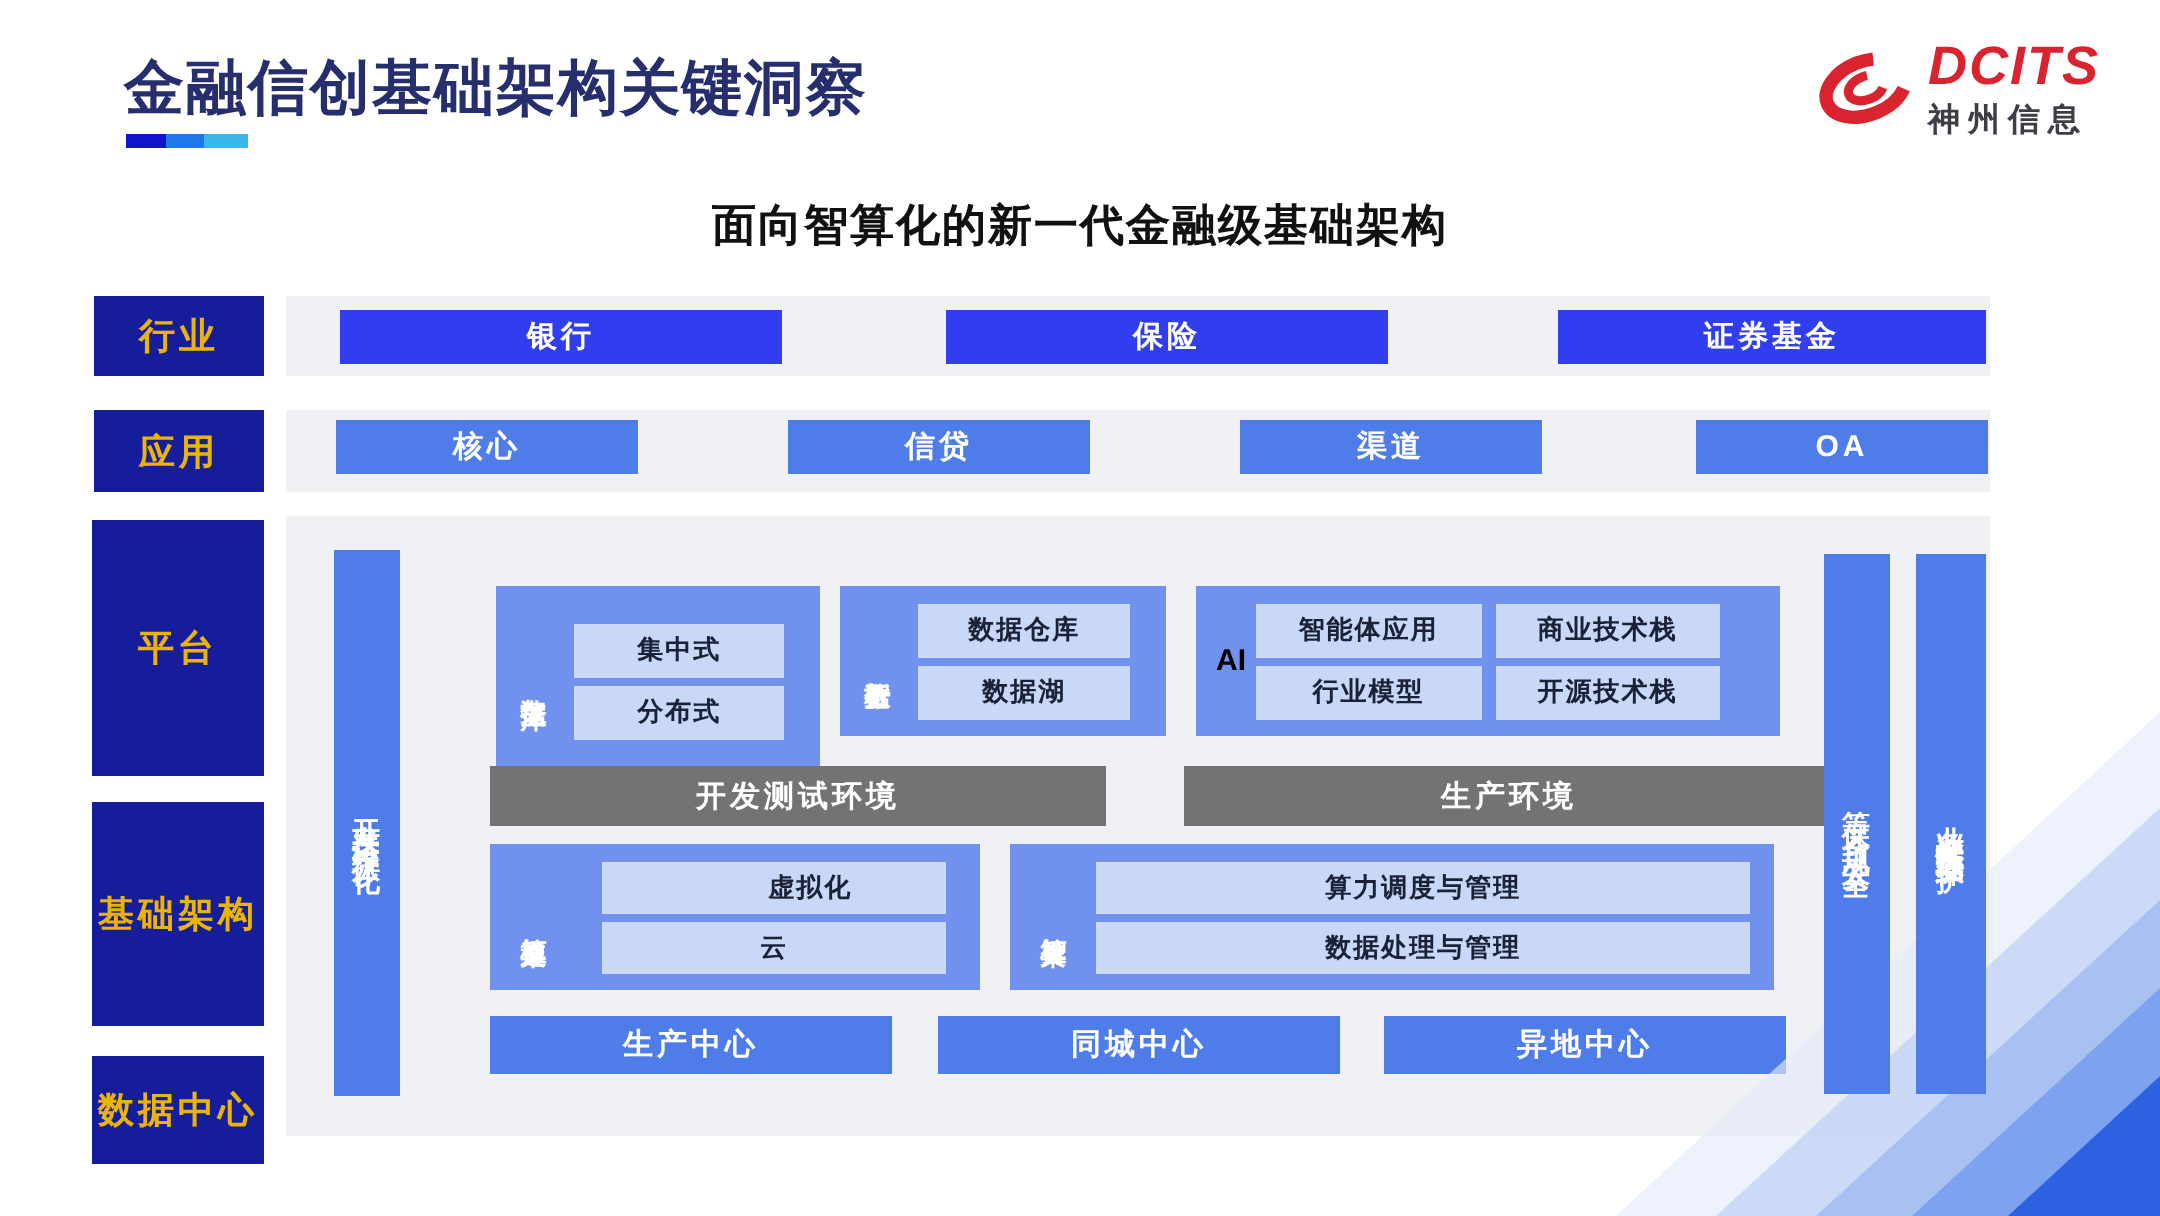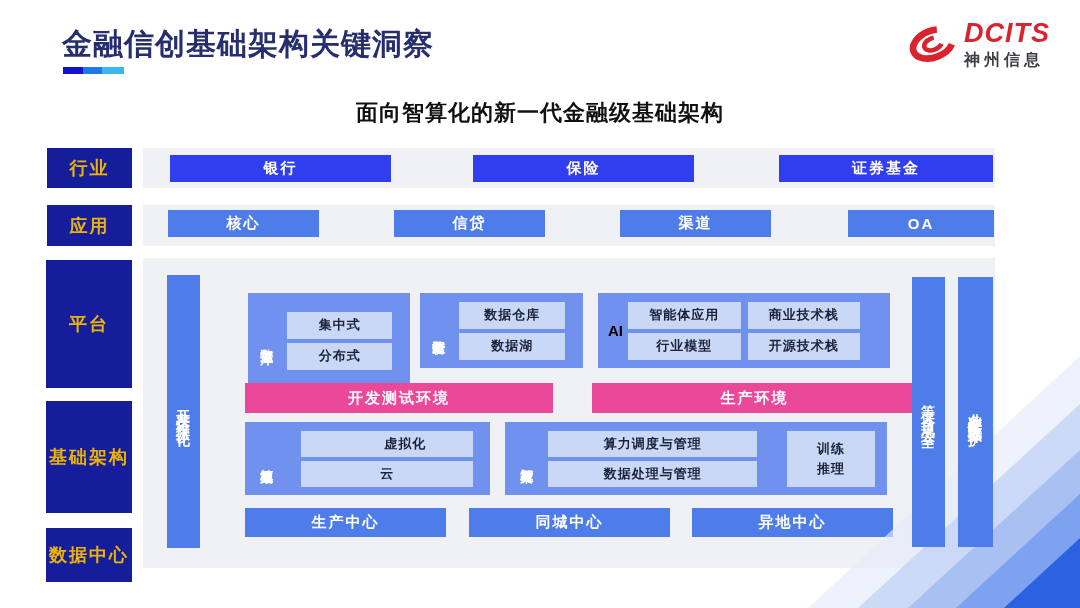--- a/index.html
+++ b/index.html
@@ -19,21 +19,21 @@
   .company{font-size:16px;font-weight:bold;color:#3d3d46;letter-spacing:4px;margin-top:3px;}
 
   .subtitle{position:absolute;left:0;right:0;top:98px;text-align:center;font-size:22px;font-weight:bold;color:#111111;letter-spacing:1px;}
 
   
   .navy{position:absolute;background:#161d9b;color:#eab308;font-weight:bold;font-size:18px;display:flex;align-items:center;justify-content:center;letter-spacing:2px;}
   .strip{position:absolute;background:#f0f1f4;}
   .btn{position:absolute;color:#fff;font-weight:bold;font-size:15px;display:flex;align-items:center;justify-content:center;letter-spacing:2px;}
   .btn1{background:#313ef0;}
   .btn2{background:#4e7ce8;}
-  .envbar{position:absolute;background:#ec4899;color:#fff;font-weight:bold;font-size:15px;display:flex;align-items:center;justify-content:center;letter-spacing:2px;z-index:1;}
+  .envbar{position:absolute;background:#737373;color:#fff;font-weight:bold;font-size:15px;display:flex;align-items:center;justify-content:center;letter-spacing:2px;z-index:1;}
   .center-btn{position:absolute;background:#4e7ce8;color:#fff;font-weight:bold;font-size:15px;display:flex;align-items:center;justify-content:center;letter-spacing:2px;z-index:1;}
 
   .vbar{position:absolute;background:#4e7ce8;color:#fff;writing-mode:vertical-rl;text-orientation:upright;display:flex;align-items:center;justify-content:center;font-weight:bold;font-size:14px;letter-spacing:4px;z-index:3;}
 
   .group{position:absolute;background:#7191ee;display:flex;align-items:center;z-index:1;}
   .glabel{writing-mode:vertical-rl;text-orientation:upright;color:#fff;font-weight:bold;font-size:13px;line-height:1.1;letter-spacing:1px;margin:0 14px 0 11px;}
   .g-tall .glabel{margin:0 28px 0 14px;}
   .g-smart .glabel{margin:0 15px 0 14px;}
   .gcontent{flex:1;display:flex;flex-direction:column;gap:4px;margin-right:18px;}
   .inner{background:#c9d8f6;color:#1b2137;font-size:13px;font-weight:600;height:27px;display:flex;align-items:center;justify-content:center;letter-spacing:1px;}
@@ -139,22 +139,20 @@
     </span>
   </div>
 
   <div class="group g-smart" style="left:505px;top:422px;width:382px;height:73px;">
     <span class="glabel" style="letter-spacing:0;">智算框架</span>
     <span class="gc2">
       <span class="gc2-left">
         <span class="inner" style="height:26px;">算力调度与管理</span>
         <span class="inner" style="height:26px;">数据处理与管理</span>
       </span>
-      <span class="side-box">训练
-推理</span>
     </span>
   </div>
 
   <div class="center-btn" style="left:245px;top:508px;width:201px;height:29px;">生产中心</div>
   <div class="center-btn" style="left:469px;top:508px;width:201px;height:29px;">同城中心</div>
   <div class="center-btn" style="left:692px;top:508px;width:201px;height:29px;">异地中心</div>
 
   <div class="band b1"></div>
   <div class="band b2"></div>
   <div class="band b3"></div>

